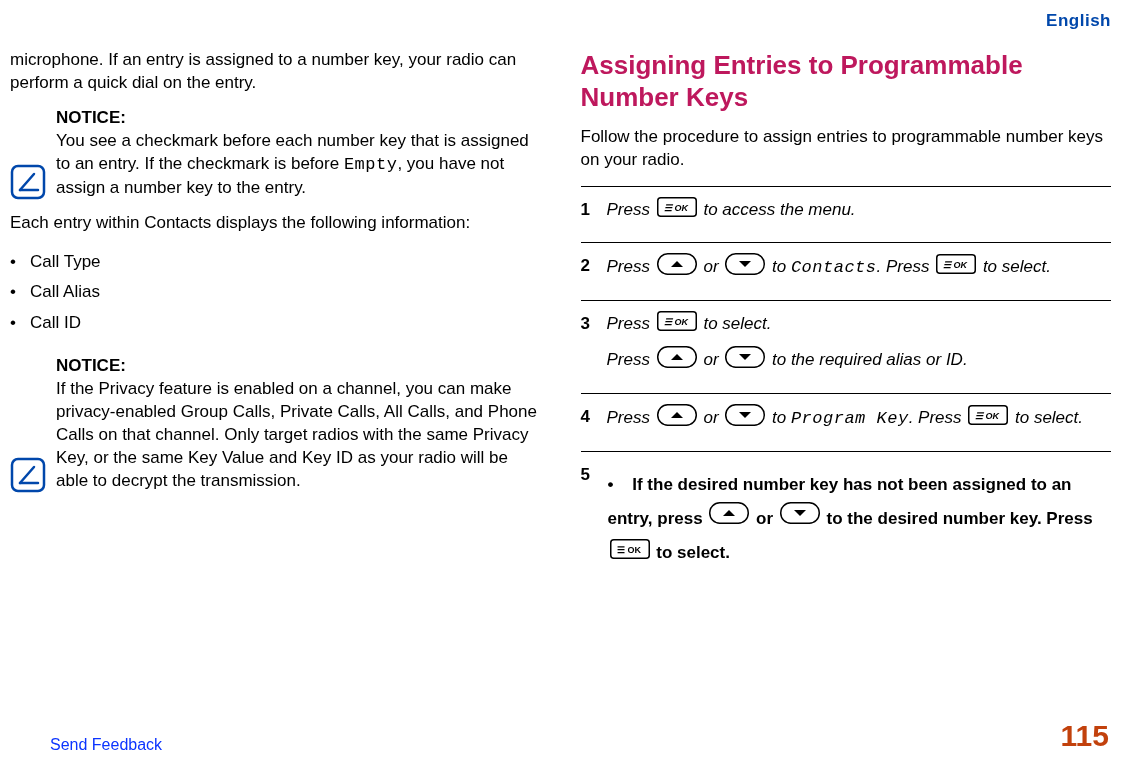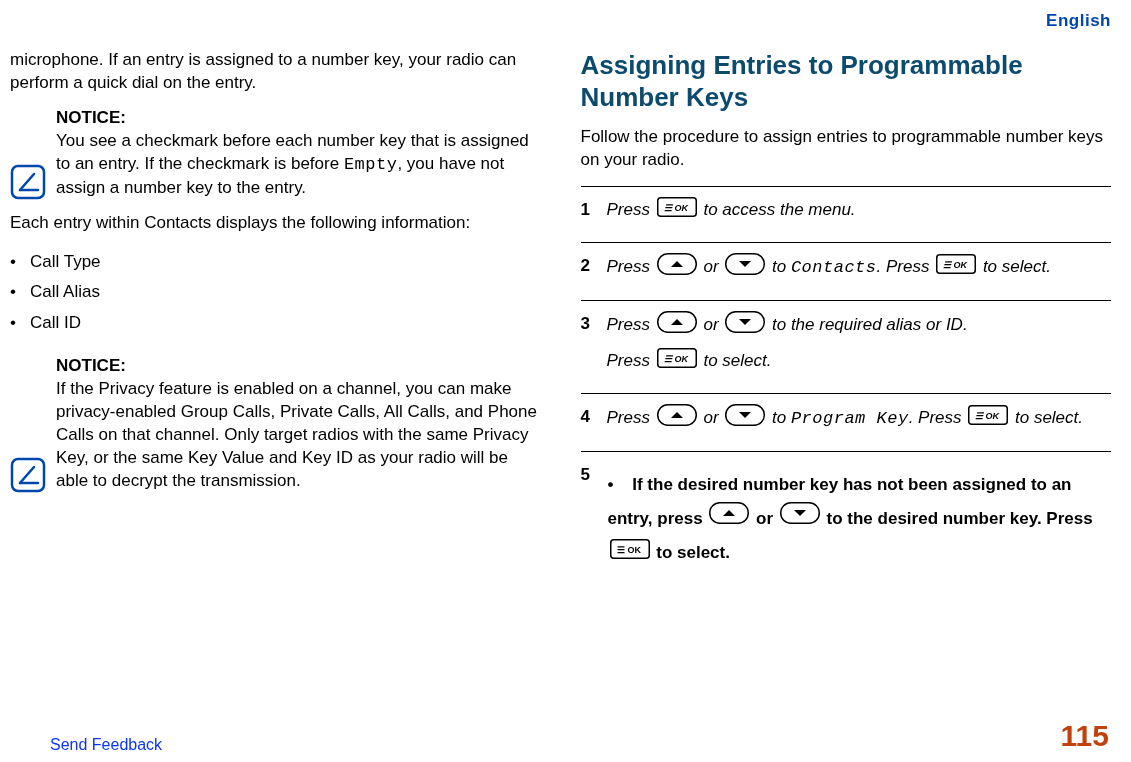--- a/index.html
+++ b/index.html
@@ -71,21 +71,21 @@
   }
   ul.info-list li {
     padding: 4px 0;
   }
   ul.info-list li::before {
     content: "•";
     display: inline-block;
     width: 20px;
   }
   .h2 {
-    color: #0c4a6e;
+    color: #be185d;
     font-weight: bold;
     font-size: 26px;
     line-height: 1.25;
     margin: 0 0 12px 0;
   }
   .steps {
     margin-top: 14px;
   }
   .step {
     display: flex;
@@ -256,35 +256,35 @@
               <span> to select.</span>
             </p>
           </div>
         </div>
 
         <div class="step">
           <div class="step-num">3</div>
           <div class="step-body">
             <p>
               <span>Press </span>
-              <span class="key"><svg width="40" height="22">
-                    <use href="#key-up"></use>
-                  </svg></span>
-              <span> or </span>
-              <span class="key"><svg width="40" height="22">
-                    <use href="#key-down"></use>
-                  </svg></span>
-              <span> to the required alias or ID.</span>
-            </p>
-            <p>
-              <span>Press </span>
               <span class="key"><svg width="40" height="20">
                     <use href="#key-ok"></use>
                   </svg></span>
               <span> to select.</span>
+            </p>
+            <p>
+              <span>Press </span>
+              <span class="key"><svg width="40" height="22">
+                    <use href="#key-up"></use>
+                  </svg></span>
+              <span> or </span>
+              <span class="key"><svg width="40" height="22">
+                    <use href="#key-down"></use>
+                  </svg></span>
+              <span> to the required alias or ID.</span>
             </p>
           </div>
         </div>
 
         <div class="step">
           <div class="step-num">4</div>
           <div class="step-body">
             <p>
               <span>Press </span>
               <span class="key"><svg width="40" height="22">

